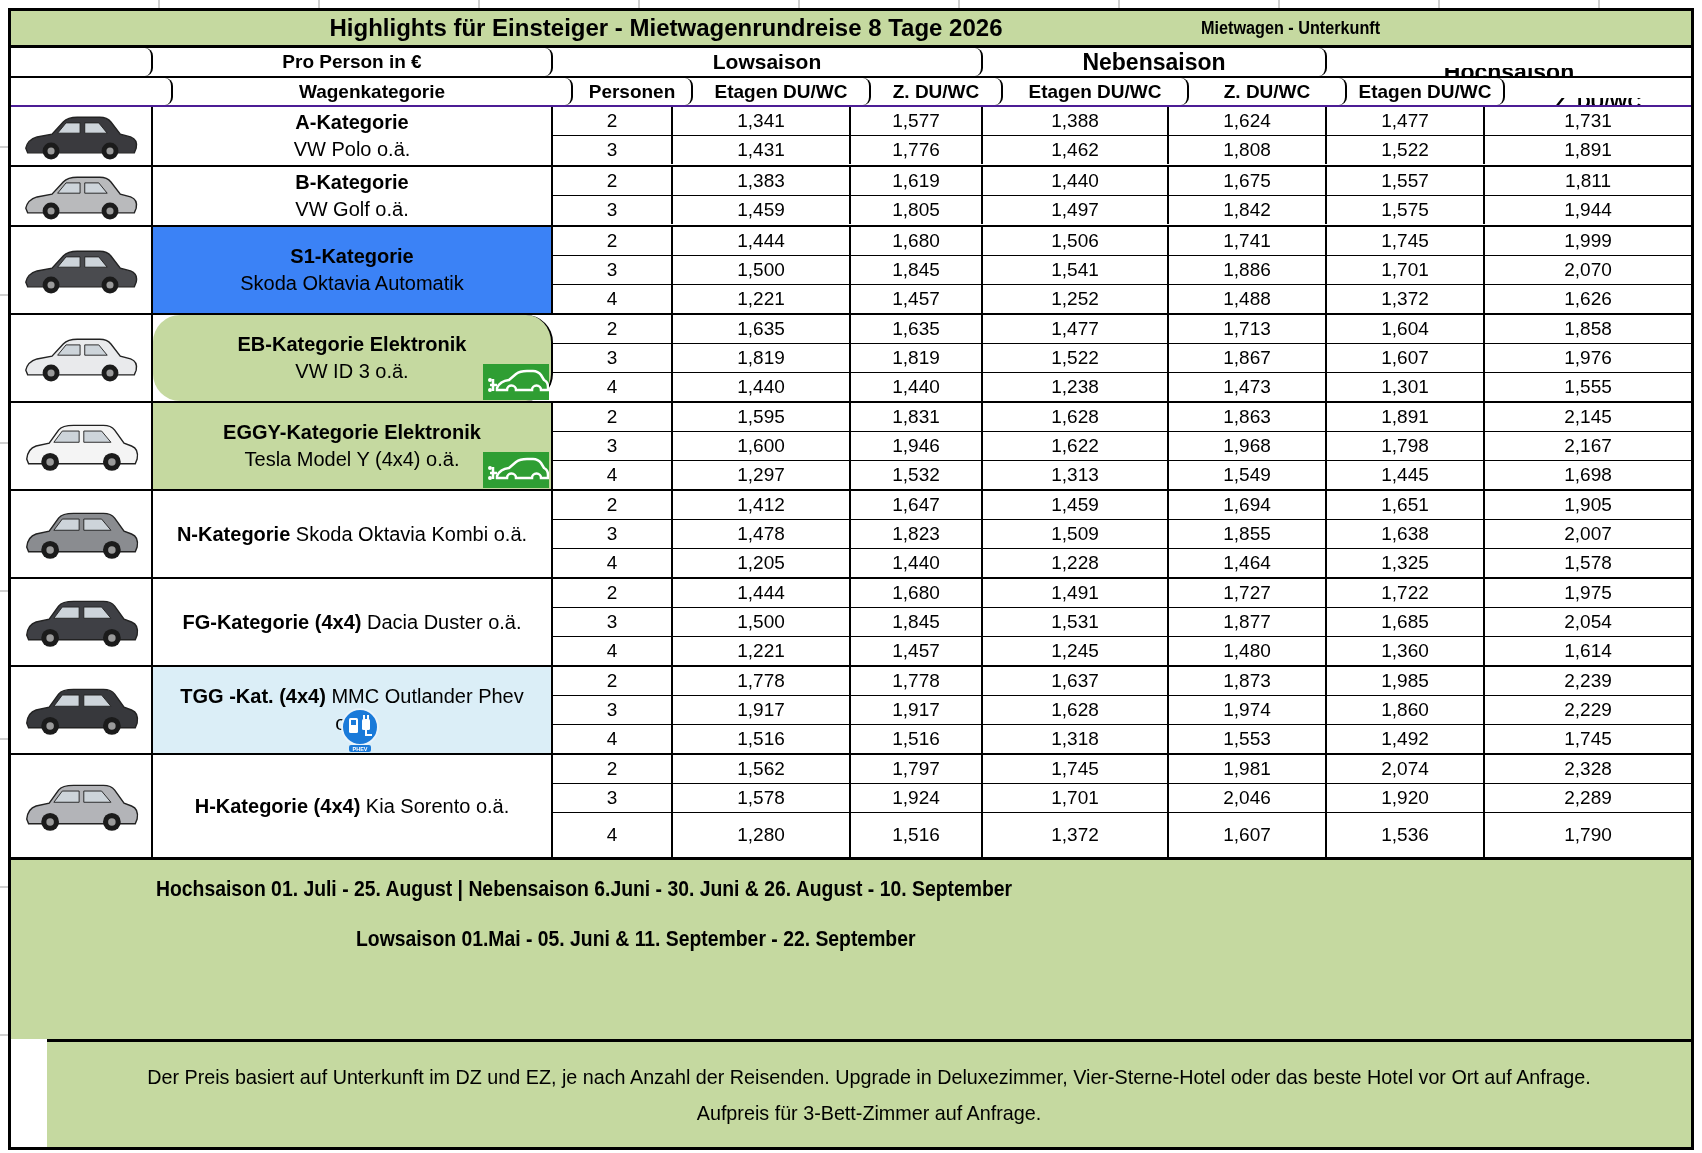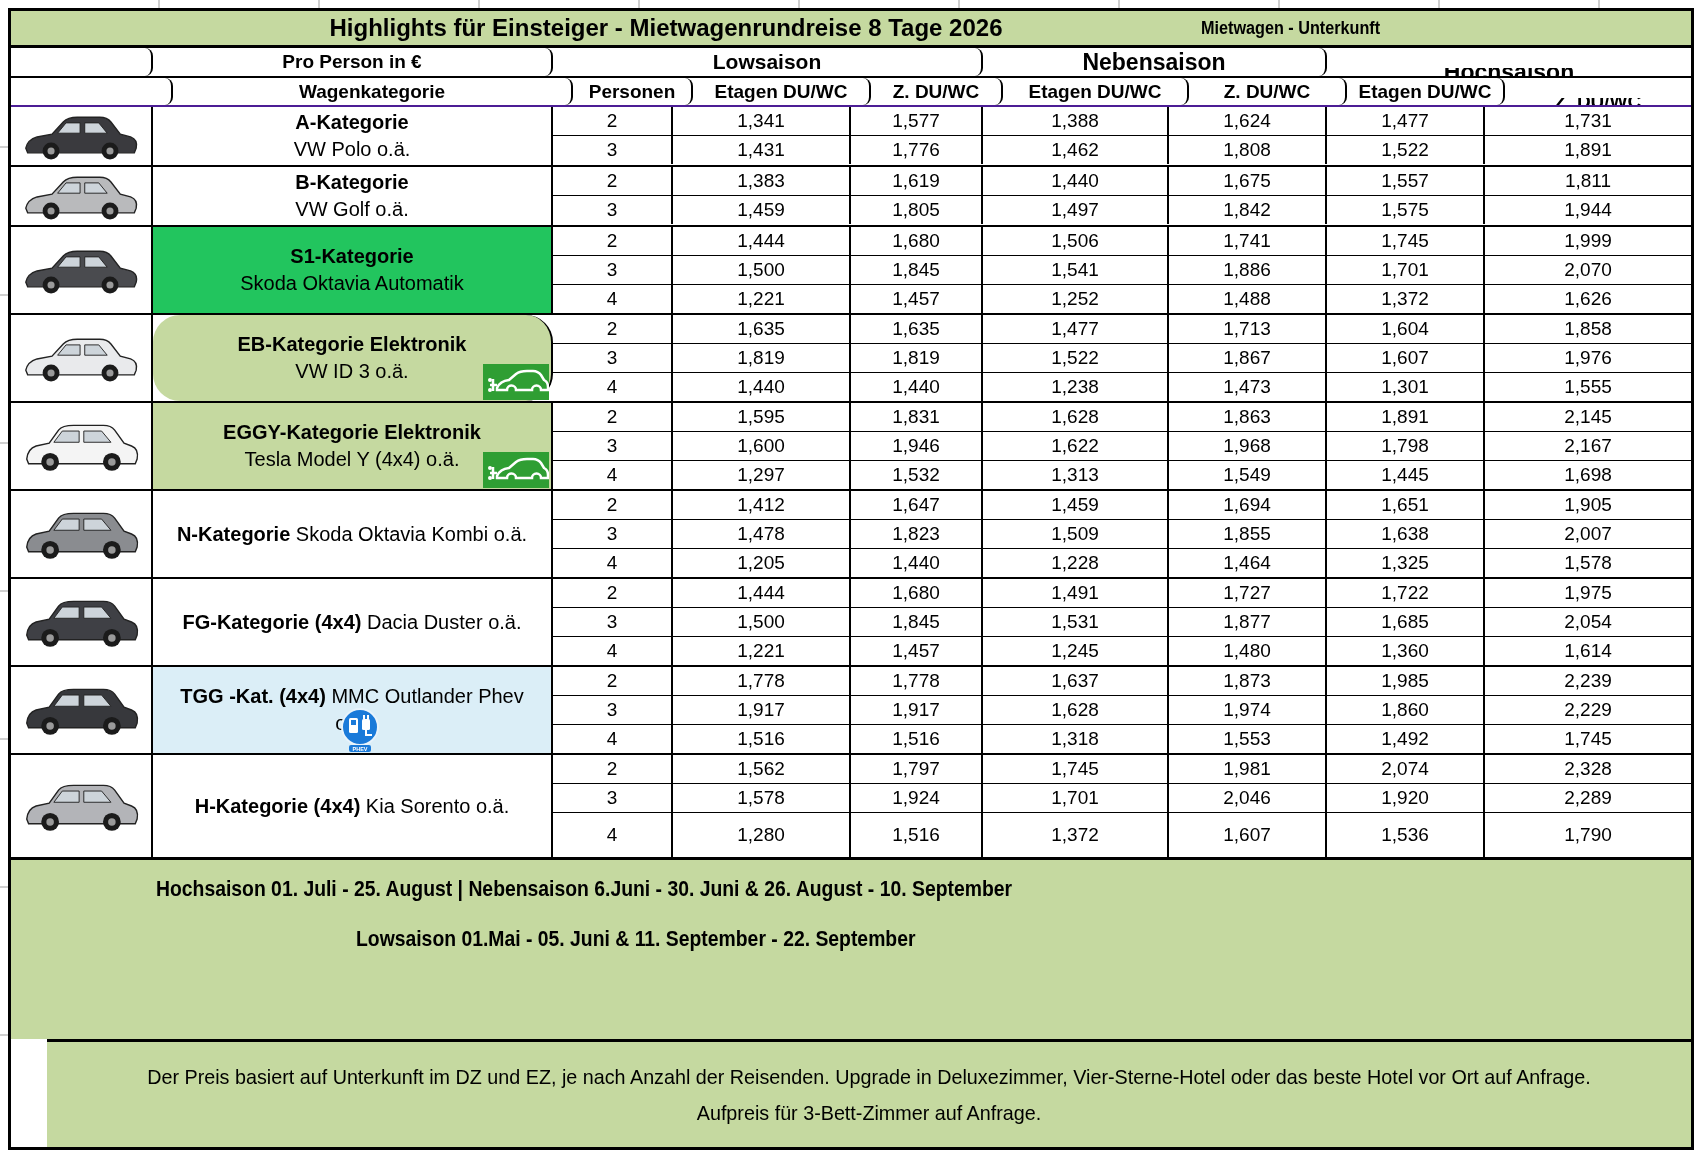--- a/index.html
+++ b/index.html
@@ -177,21 +177,21 @@
             <svg width="122" height="58" viewBox="0 0 130 62">
               <path d="M6 44 Q8 35 18 32 L34 29 L46 16 Q51 11 61 11 L85 11 Q93 11 97 16 L107 29 L118 32 Q126 35 124 44 L122 49 L8 49 Z" fill="#4a4b4f" stroke="#222" stroke-width="1.5"></path>
               <path d="M49 17 L64 17 L64 28 L40 28 Z" fill="#cdd4da" stroke="#222" stroke-width="1"></path>
               <path d="M69 17 L84 17 L93 28 L69 28 Z" fill="#cdd4da" stroke="#222" stroke-width="1"></path>
               <circle cx="33" cy="47" r="9" fill="#1b1b1b"></circle>
               <circle cx="33" cy="47" r="3.8" fill="#9a9a9a"></circle>
               <circle cx="96" cy="47" r="9" fill="#1b1b1b"></circle>
               <circle cx="96" cy="47" r="3.8" fill="#9a9a9a"></circle>
             </svg>
           </div>
-          <div class="name-cell stacked" style="background: #22c55e;">
+          <div class="name-cell stacked" style="background: #3b82f6;">
             <div>
               <span class="nb">S1-Kategorie</span>
               <span class="nr">Skoda Oktavia Automatik</span>
             </div>
           </div>
           <div class="rows-col">
             <div class="price-row">
               <div class="pcell">2</div>
               <div class="pcell">1,444</div>
               <div class="pcell">1,680</div>

